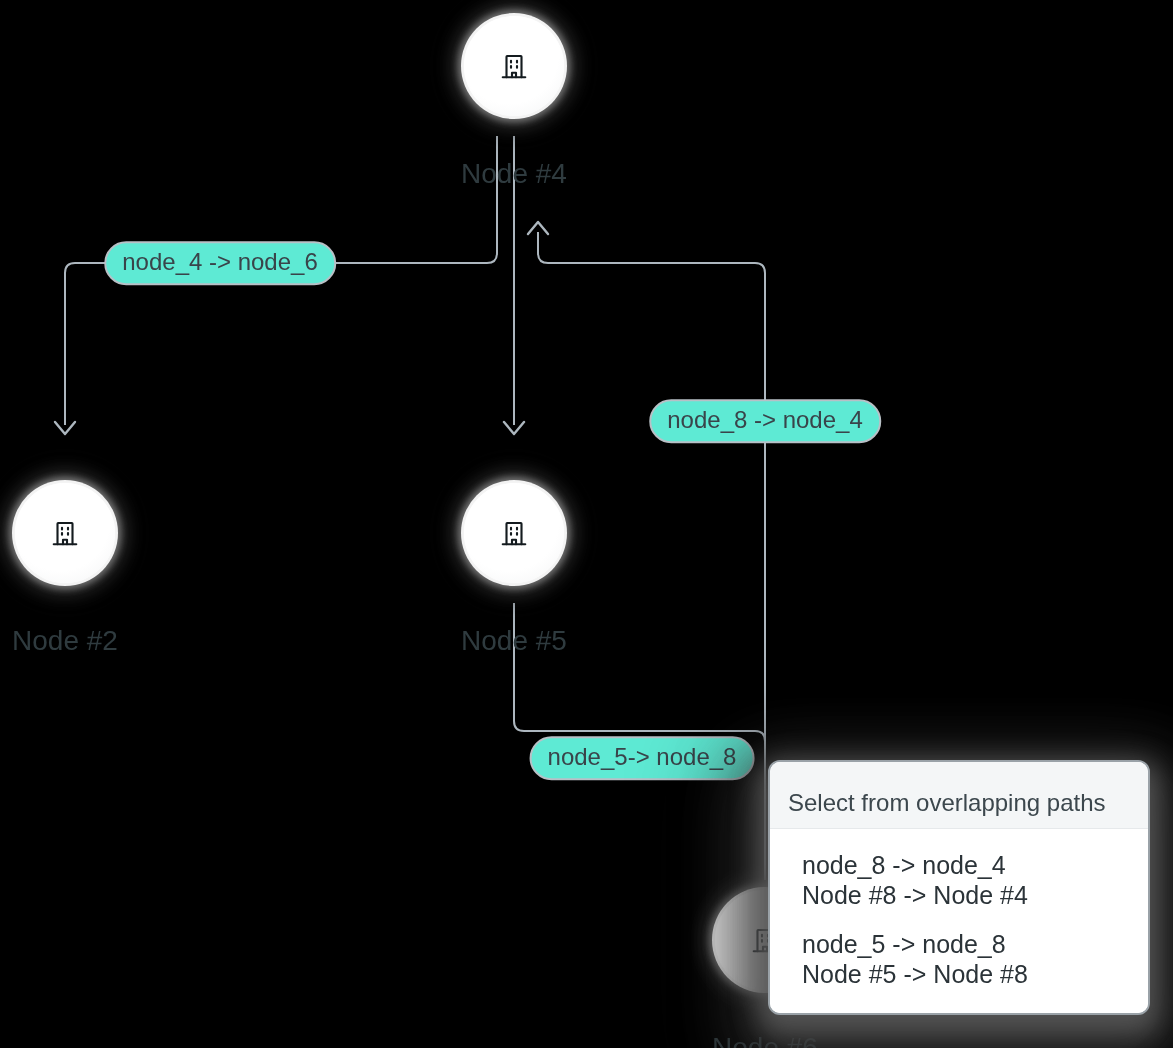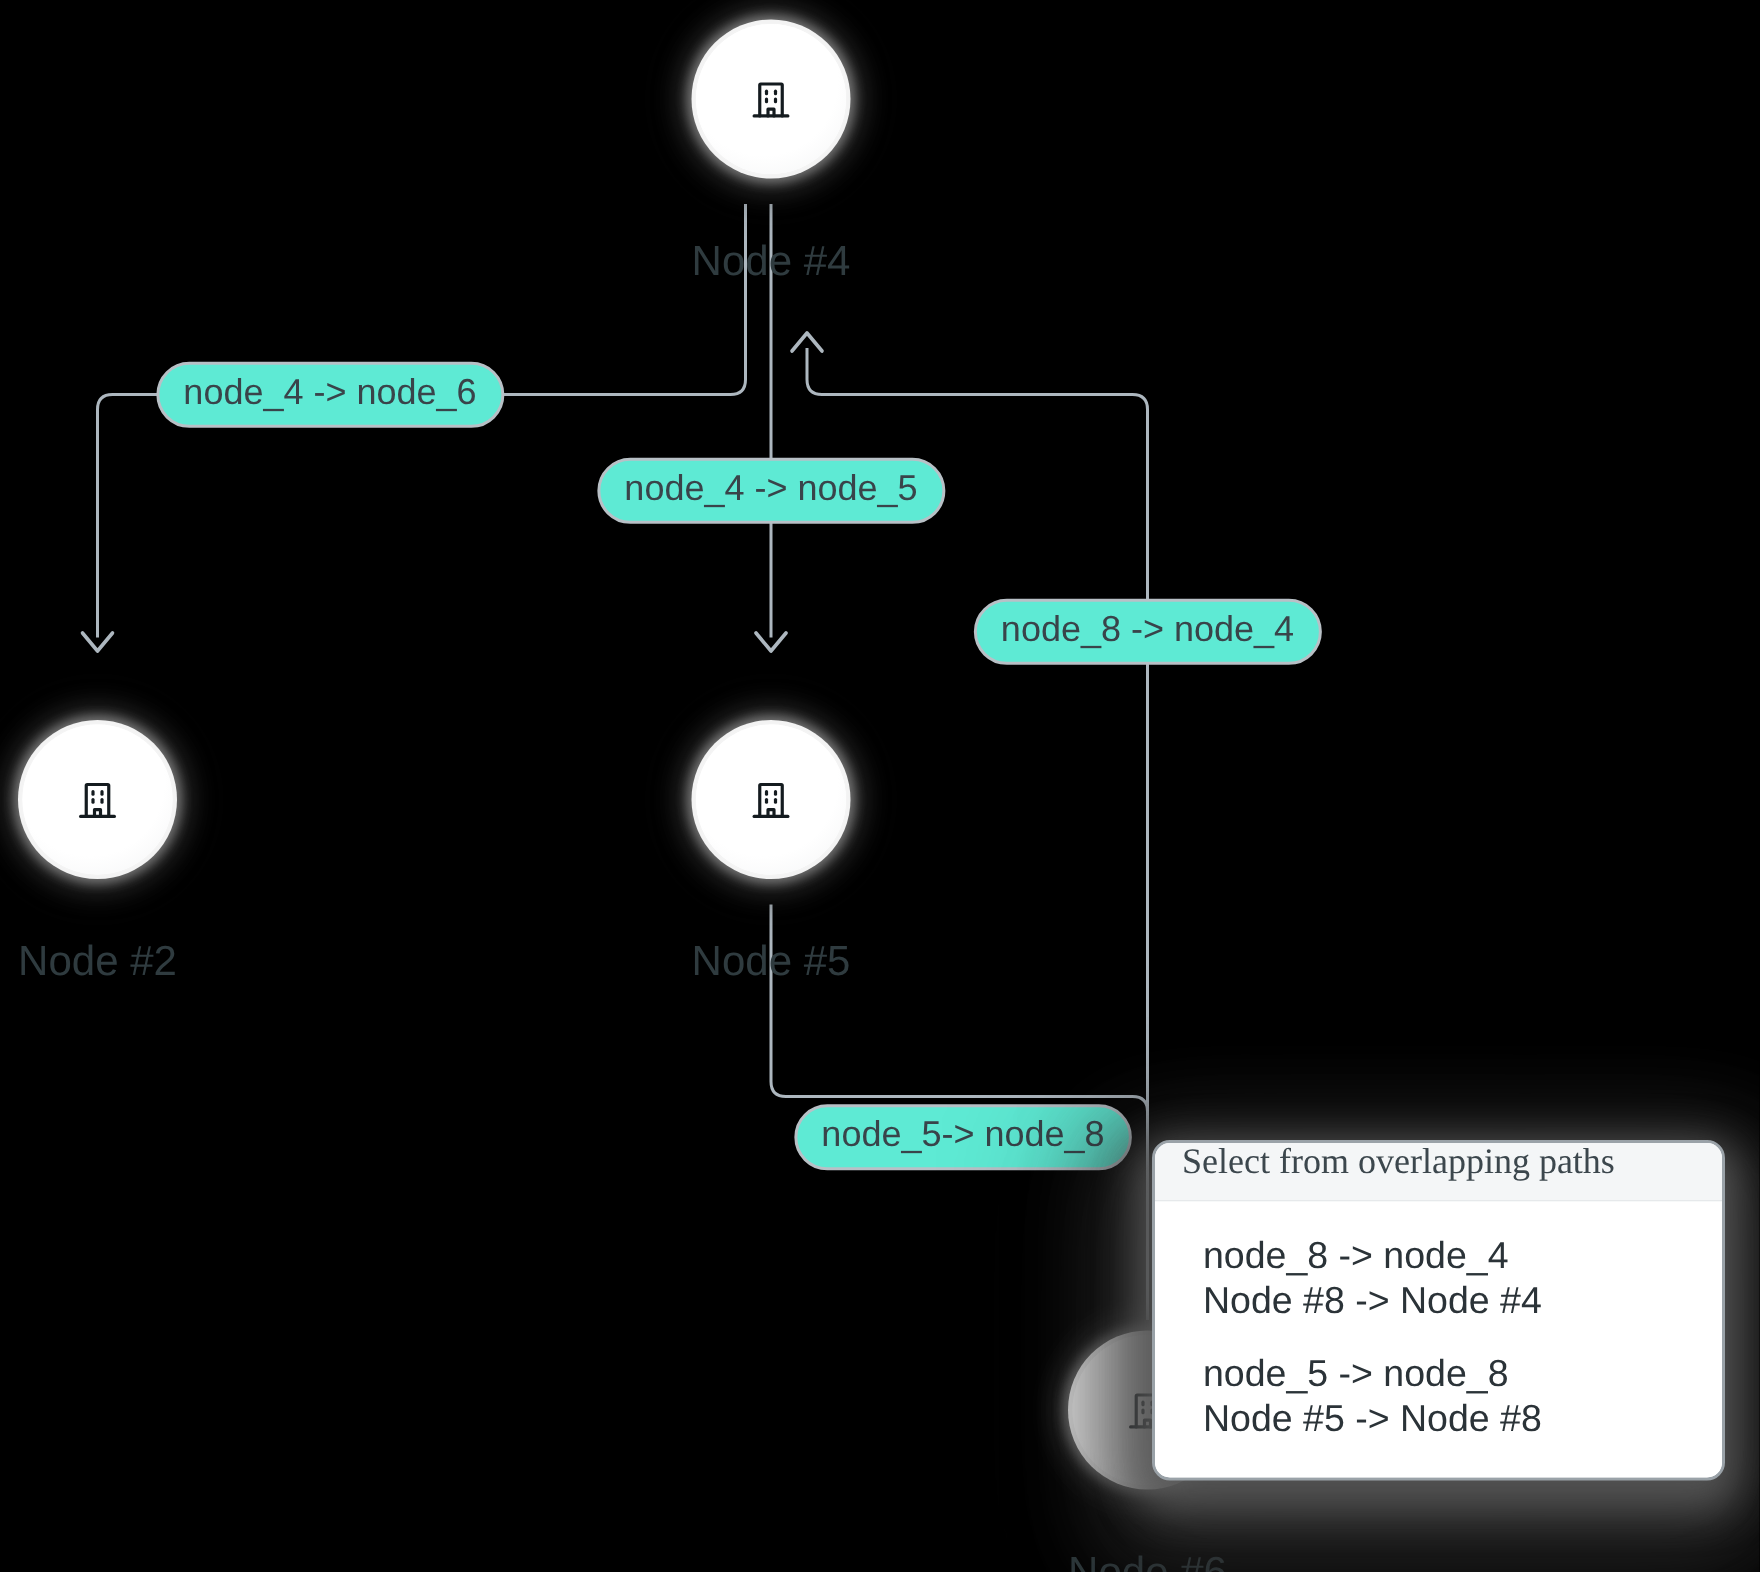--- a/index.html
+++ b/index.html
@@ -119,26 +119,26 @@
     border-radius: 12px;
     background: #ffffff;
     overflow: hidden;
     box-shadow:
       0 10px 26px 10px rgba(90,90,90,0.85),
       0 22px 60px 30px rgba(55,55,55,0.65),
       0 30px 90px 50px rgba(25,25,25,0.4);
   }
   #popup-header {
     background: #f4f6f7;
-    padding: 0 18px 12px 18px;
+    padding: 28px 18px 12px 18px;
     font-size: 24px;
     color: #3c474d;
     border-bottom: 1px solid #e6e9eb;
     line-height: 1.1;
-    font-family: Liberation Serif, serif;
+    font-family: Liberation Sans, sans-serif;
   }
   #popup-list {
     padding: 12px 0 14px 0;
     background: #ffffff;
   }
   .popup-item {
     padding: 10px 18px 10px 32px;
     cursor: pointer;
     font-family: "Liberation Sans", sans-serif;
   }
@@ -244,21 +244,20 @@
           <line x1="14.4" y1="12" x2="14.4" y2="13.4"></line>
           <path d="M10.4 21v-3.6h3.2V21"></path>
         </svg>
       </span>
     </div>
     <div class="node-label">Node #6</div>
   </div>
 
   <div class="edge-label" style="left:220px; top:263px;">node_4 -&gt; node_6</div>
 
-  <div class="edge-label" style="left:514px; top:327px;">node_4 -&gt; node_5</div>
 
   <div class="edge-label" style="left:765px; top:421px;">node_8 -&gt; node_4</div>
 
   <div class="edge-label" style="left:642px; top:758px;">node_5-&gt; node_8</div>
 
   <div id="popup">
     <div id="popup-header">Select from overlapping paths</div>
     <div id="popup-list">
       <div class="popup-item">
         <div class="popup-item-line1">node_8 -&gt; node_4</div>

